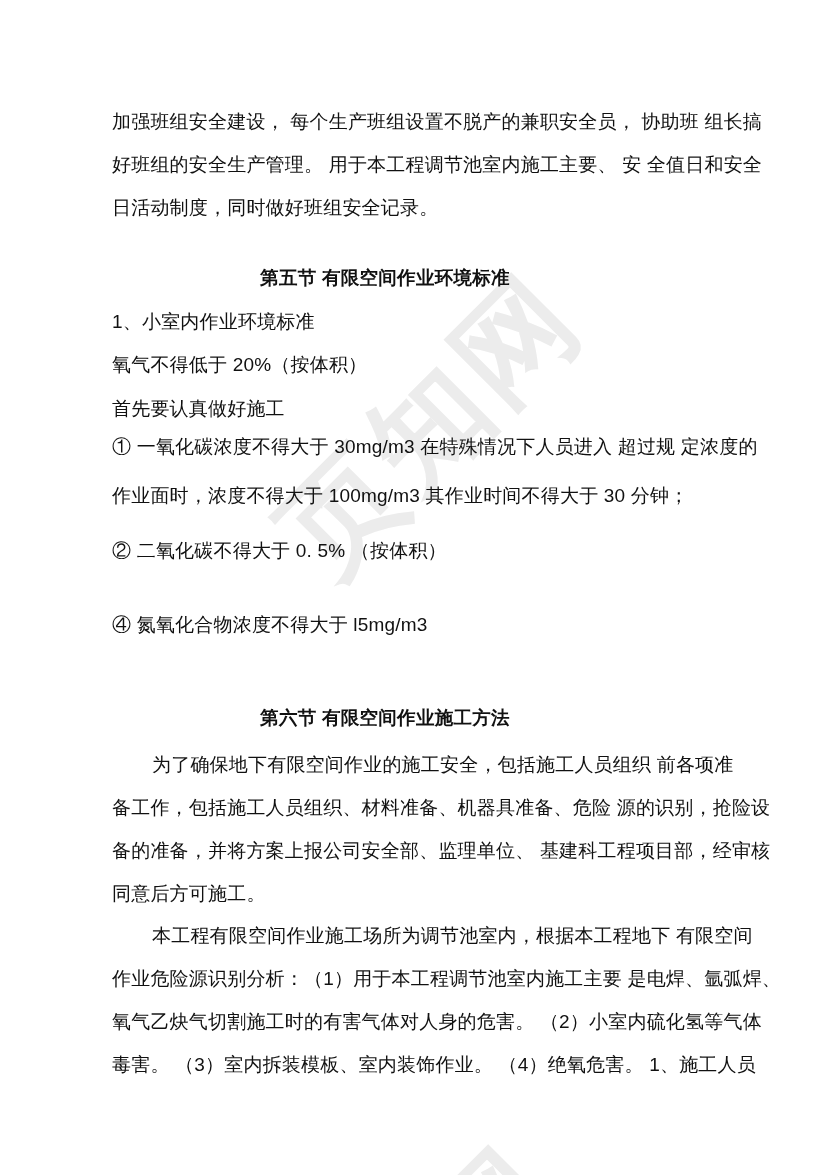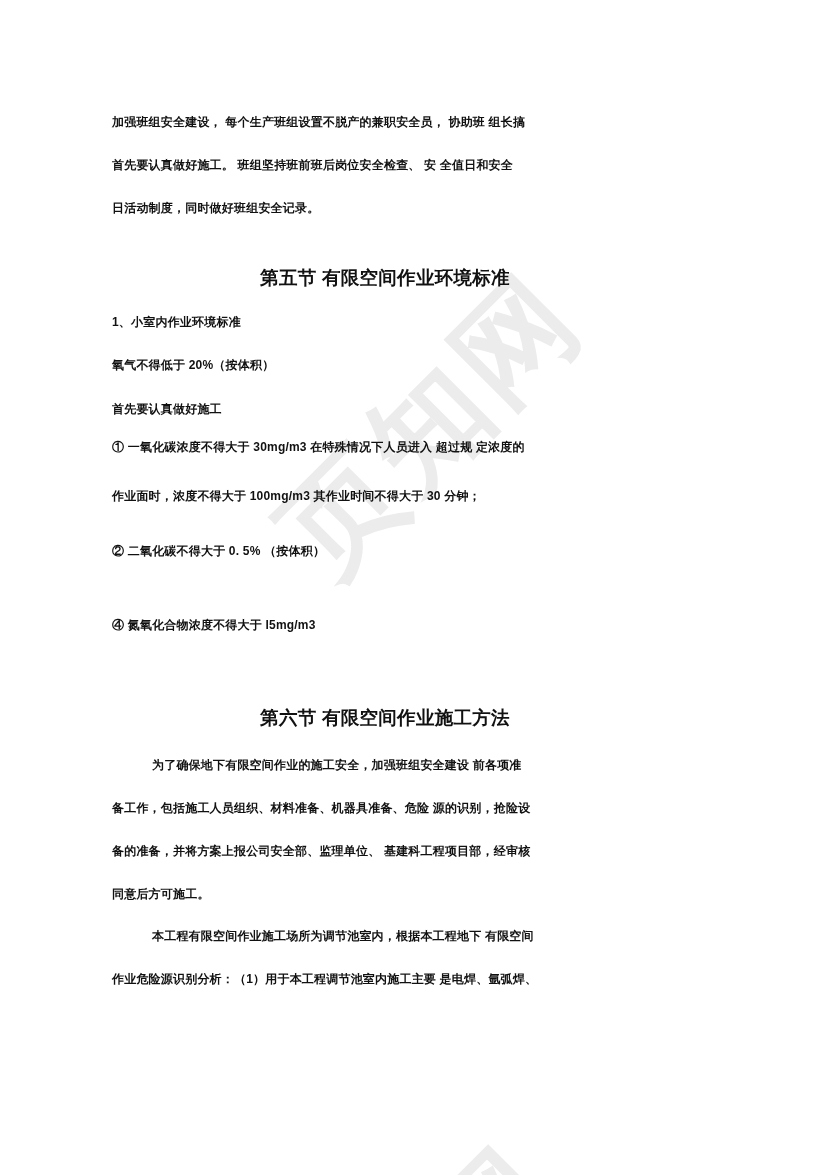--- a/index.html
+++ b/index.html
@@ -12,22 +12,22 @@
     width: 830px;
     height: 1175px;
     background: #ffffff;
     overflow: hidden;
     font-family: "Liberation Sans", sans-serif;
     color: #111111;
   }
   .line {
     position: absolute;
     left: 112px;
-    font-size: 12px;
-    font-weight: bold;
+    font-size: 19px;
+    font-weight: normal;
     line-height: 22px;
     white-space: pre;
     letter-spacing: 0.2px;
   }
   .line.indent {
     left: 152px;
   }
   .heading-row {
     position: absolute;
     left: -30px;
@@ -60,37 +60,39 @@
 <body>
 
 <div class="page">
 
   <div class="watermark wm-mid">页知网</div>
   <div class="watermark wm-bottom">页知网</div>
 
   <div class="content-layer">
 
     <div class="line" style="top:111px">加强班组安全建设， 每个生产班组设置不脱产的兼职安全员， 协助班 组长搞</div>
-    <div class="line" style="top:154px">首先要认真做好施工。 班组坚持班前班后岗位安全检查、 安 全值日和安全</div>
+    <div class="line" style="top:154px">好班组的安全生产管理。 用于本工程调节池室内施工主要、 安 全值日和安全</div>
     <div class="line" style="top:197px">日活动制度，同时做好班组安全记录。</div>
 
     <div class="heading-row" style="top:266px">第五节 有限空间作业环境标准</div>
 
     <div class="line" style="top:311px">1、小室内作业环境标准</div>
     <div class="line" style="top:354px">氧气不得低于 20%（按体积）</div>
     <div class="line" style="top:398px">首先要认真做好施工</div>
     <div class="line" style="top:436px">① 一氧化碳浓度不得大于 30mg/m3 在特殊情况下人员进入 超过规 定浓度的</div>
     <div class="line" style="top:485px">作业面时，浓度不得大于 100mg/m3 其作业时间不得大于 30 分钟；</div>
     <div class="line" style="top:540px">② 二氧化碳不得大于 0. 5% （按体积）</div>
     <div class="line" style="top:614px">④ 氮氧化合物浓度不得大于 l5mg/m3</div>
 
     <div class="heading-row" style="top:706px">第六节 有限空间作业施工方法</div>
 
-    <div class="line indent" style="top:754px">为了确保地下有限空间作业的施工安全，加强班组安全建设 前各项准</div>
+    <div class="line indent" style="top:754px">为了确保地下有限空间作业的施工安全，包括施工人员组织 前各项准</div>
     <div class="line" style="top:840px">备的准备，并将方案上报公司安全部、监理单位、 基建科工程项目部，经审核</div>
     <div class="line" style="top:797px">备工作，包括施工人员组织、材料准备、机器具准备、危险 源的识别，抢险设</div>
     <div class="line" style="top:883px">同意后方可施工。</div>
 
     <div class="line indent" style="top:925px">本工程有限空间作业施工场所为调节池室内，根据本工程地下 有限空间</div>
     <div class="line" style="top:968px">作业危险源识别分析：（1）用于本工程调节池室内施工主要 是电焊、氩弧焊、</div>
+    <div class="line" style="top:1011px">氧气乙炔气切割施工时的有害气体对人身的危害。 （2）小室内硫化氢等气体</div>
+    <div class="line" style="top:1054px">毒害。 （3）室内拆装模板、室内装饰作业。 （4）绝氧危害。 1、施工人员</div>
 
   </div>
 </div>
 
 </body></html>

